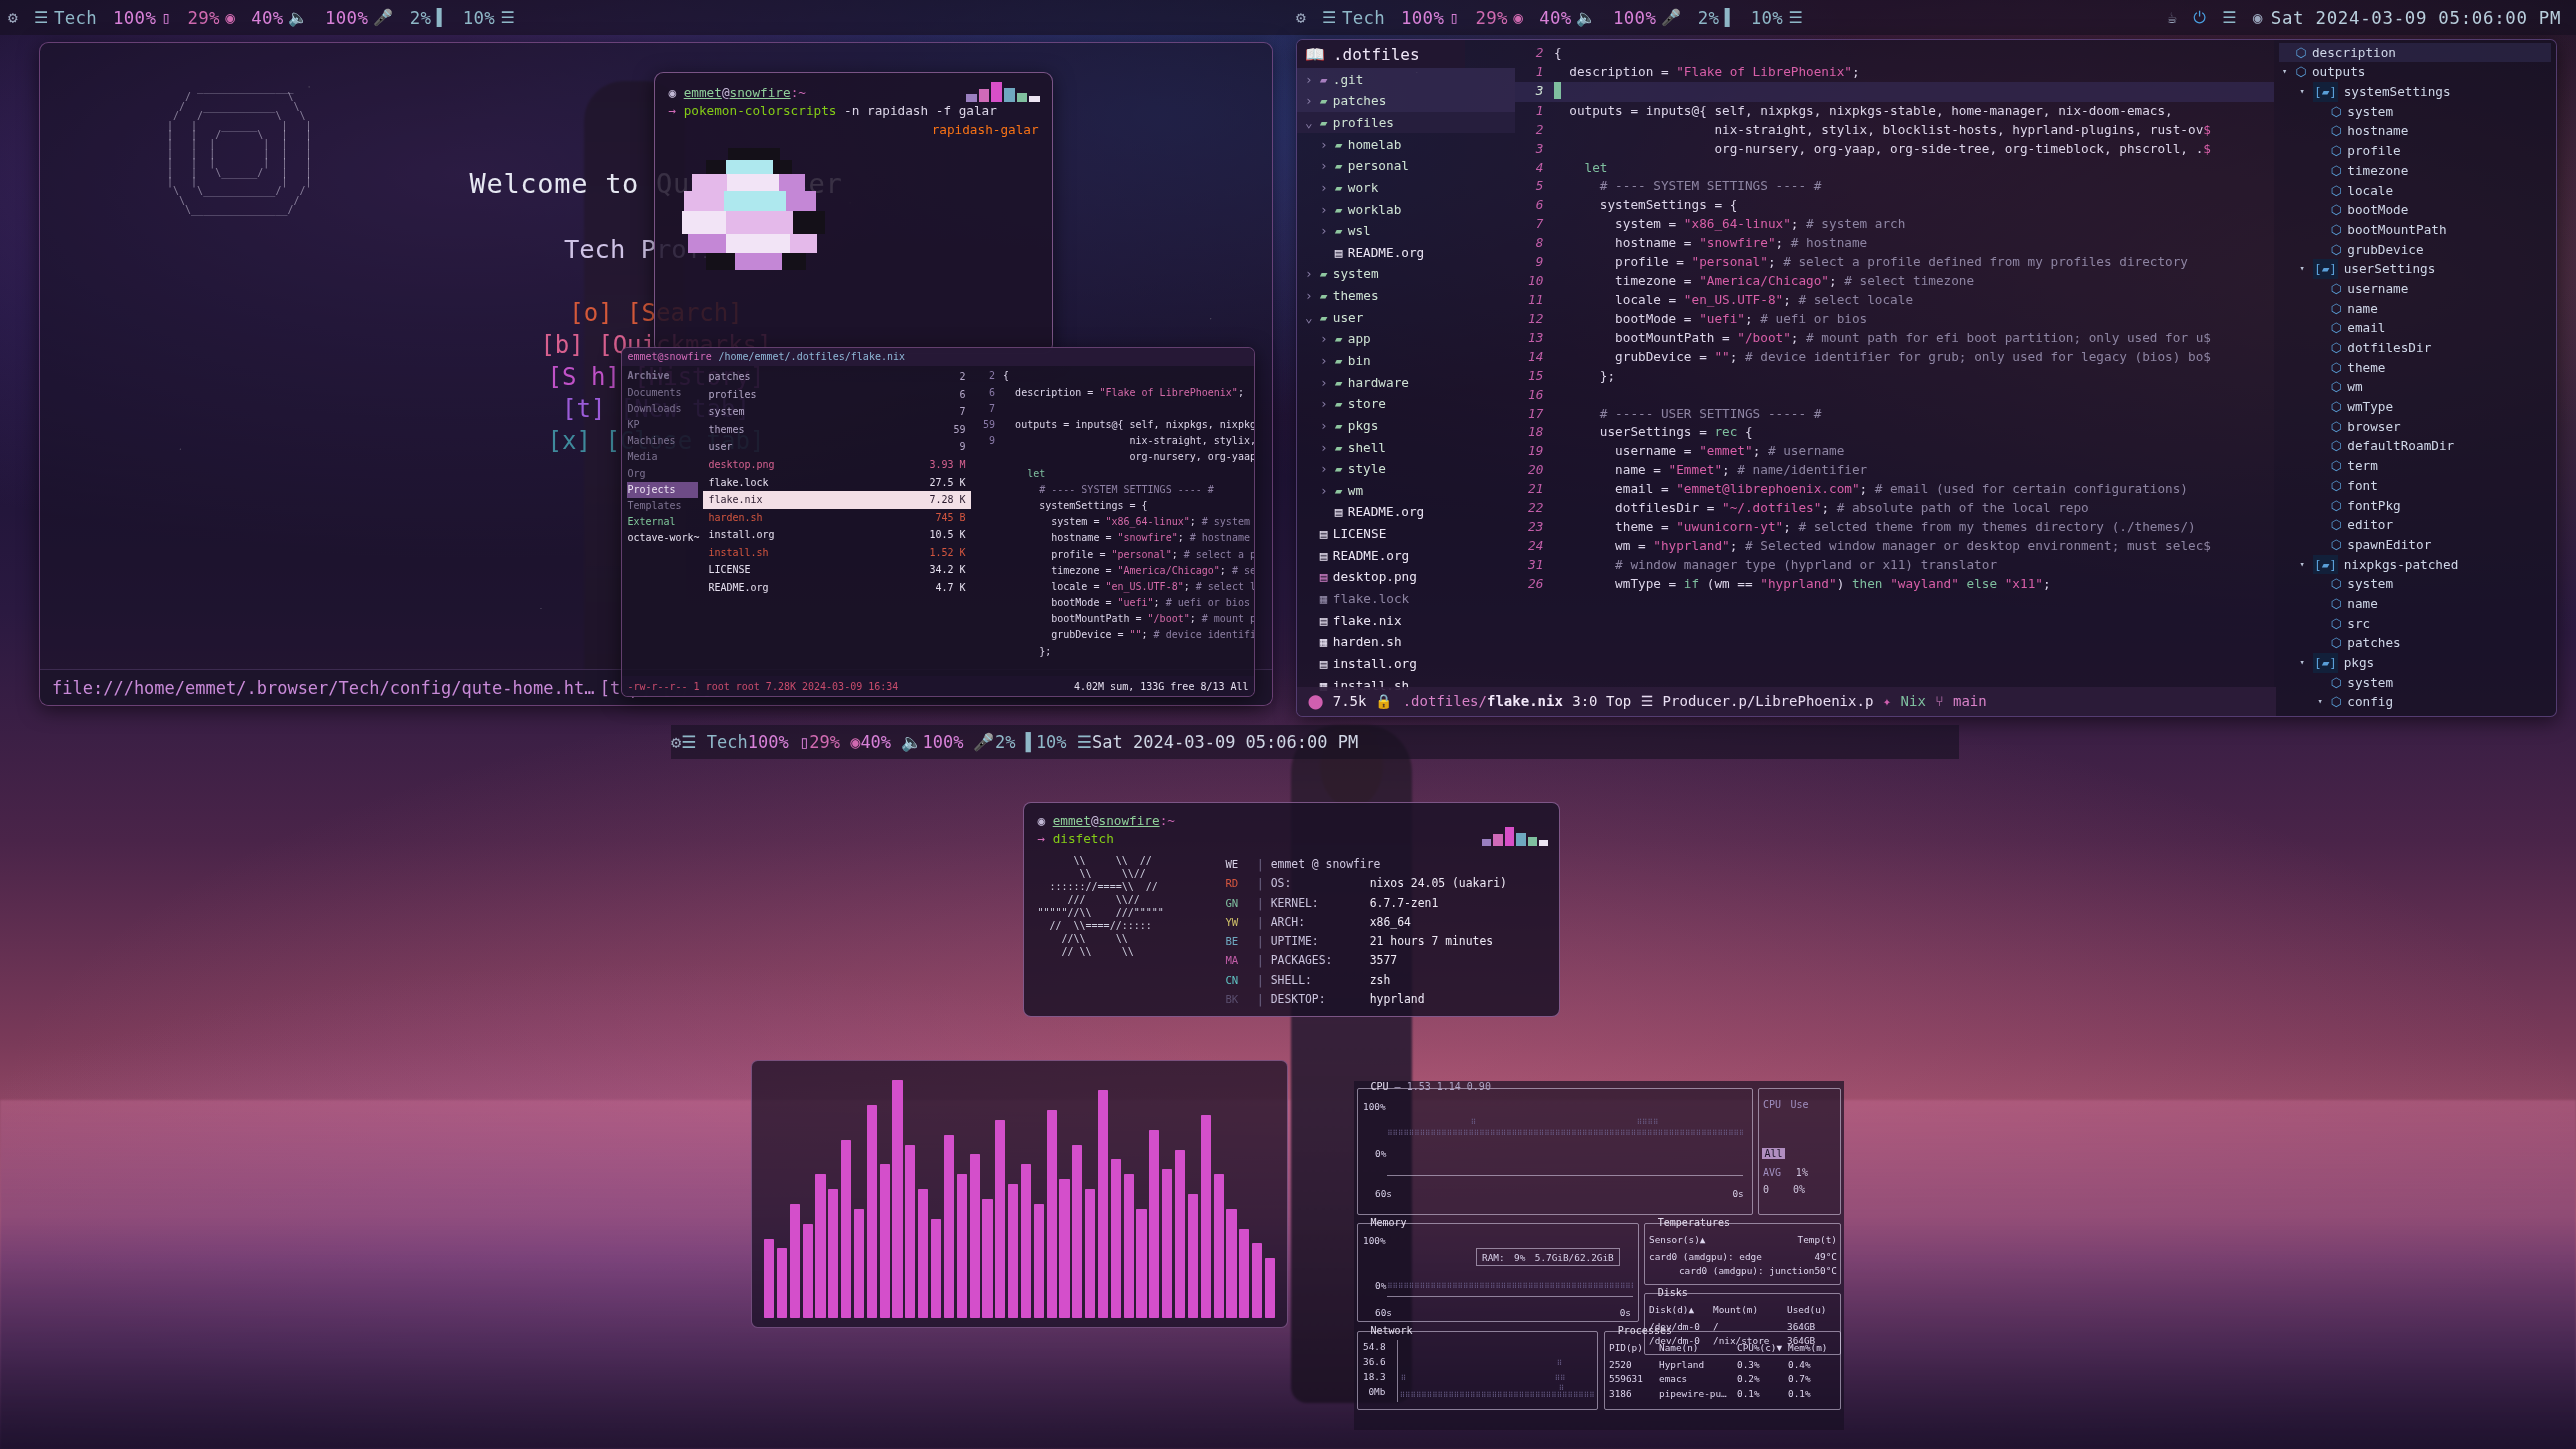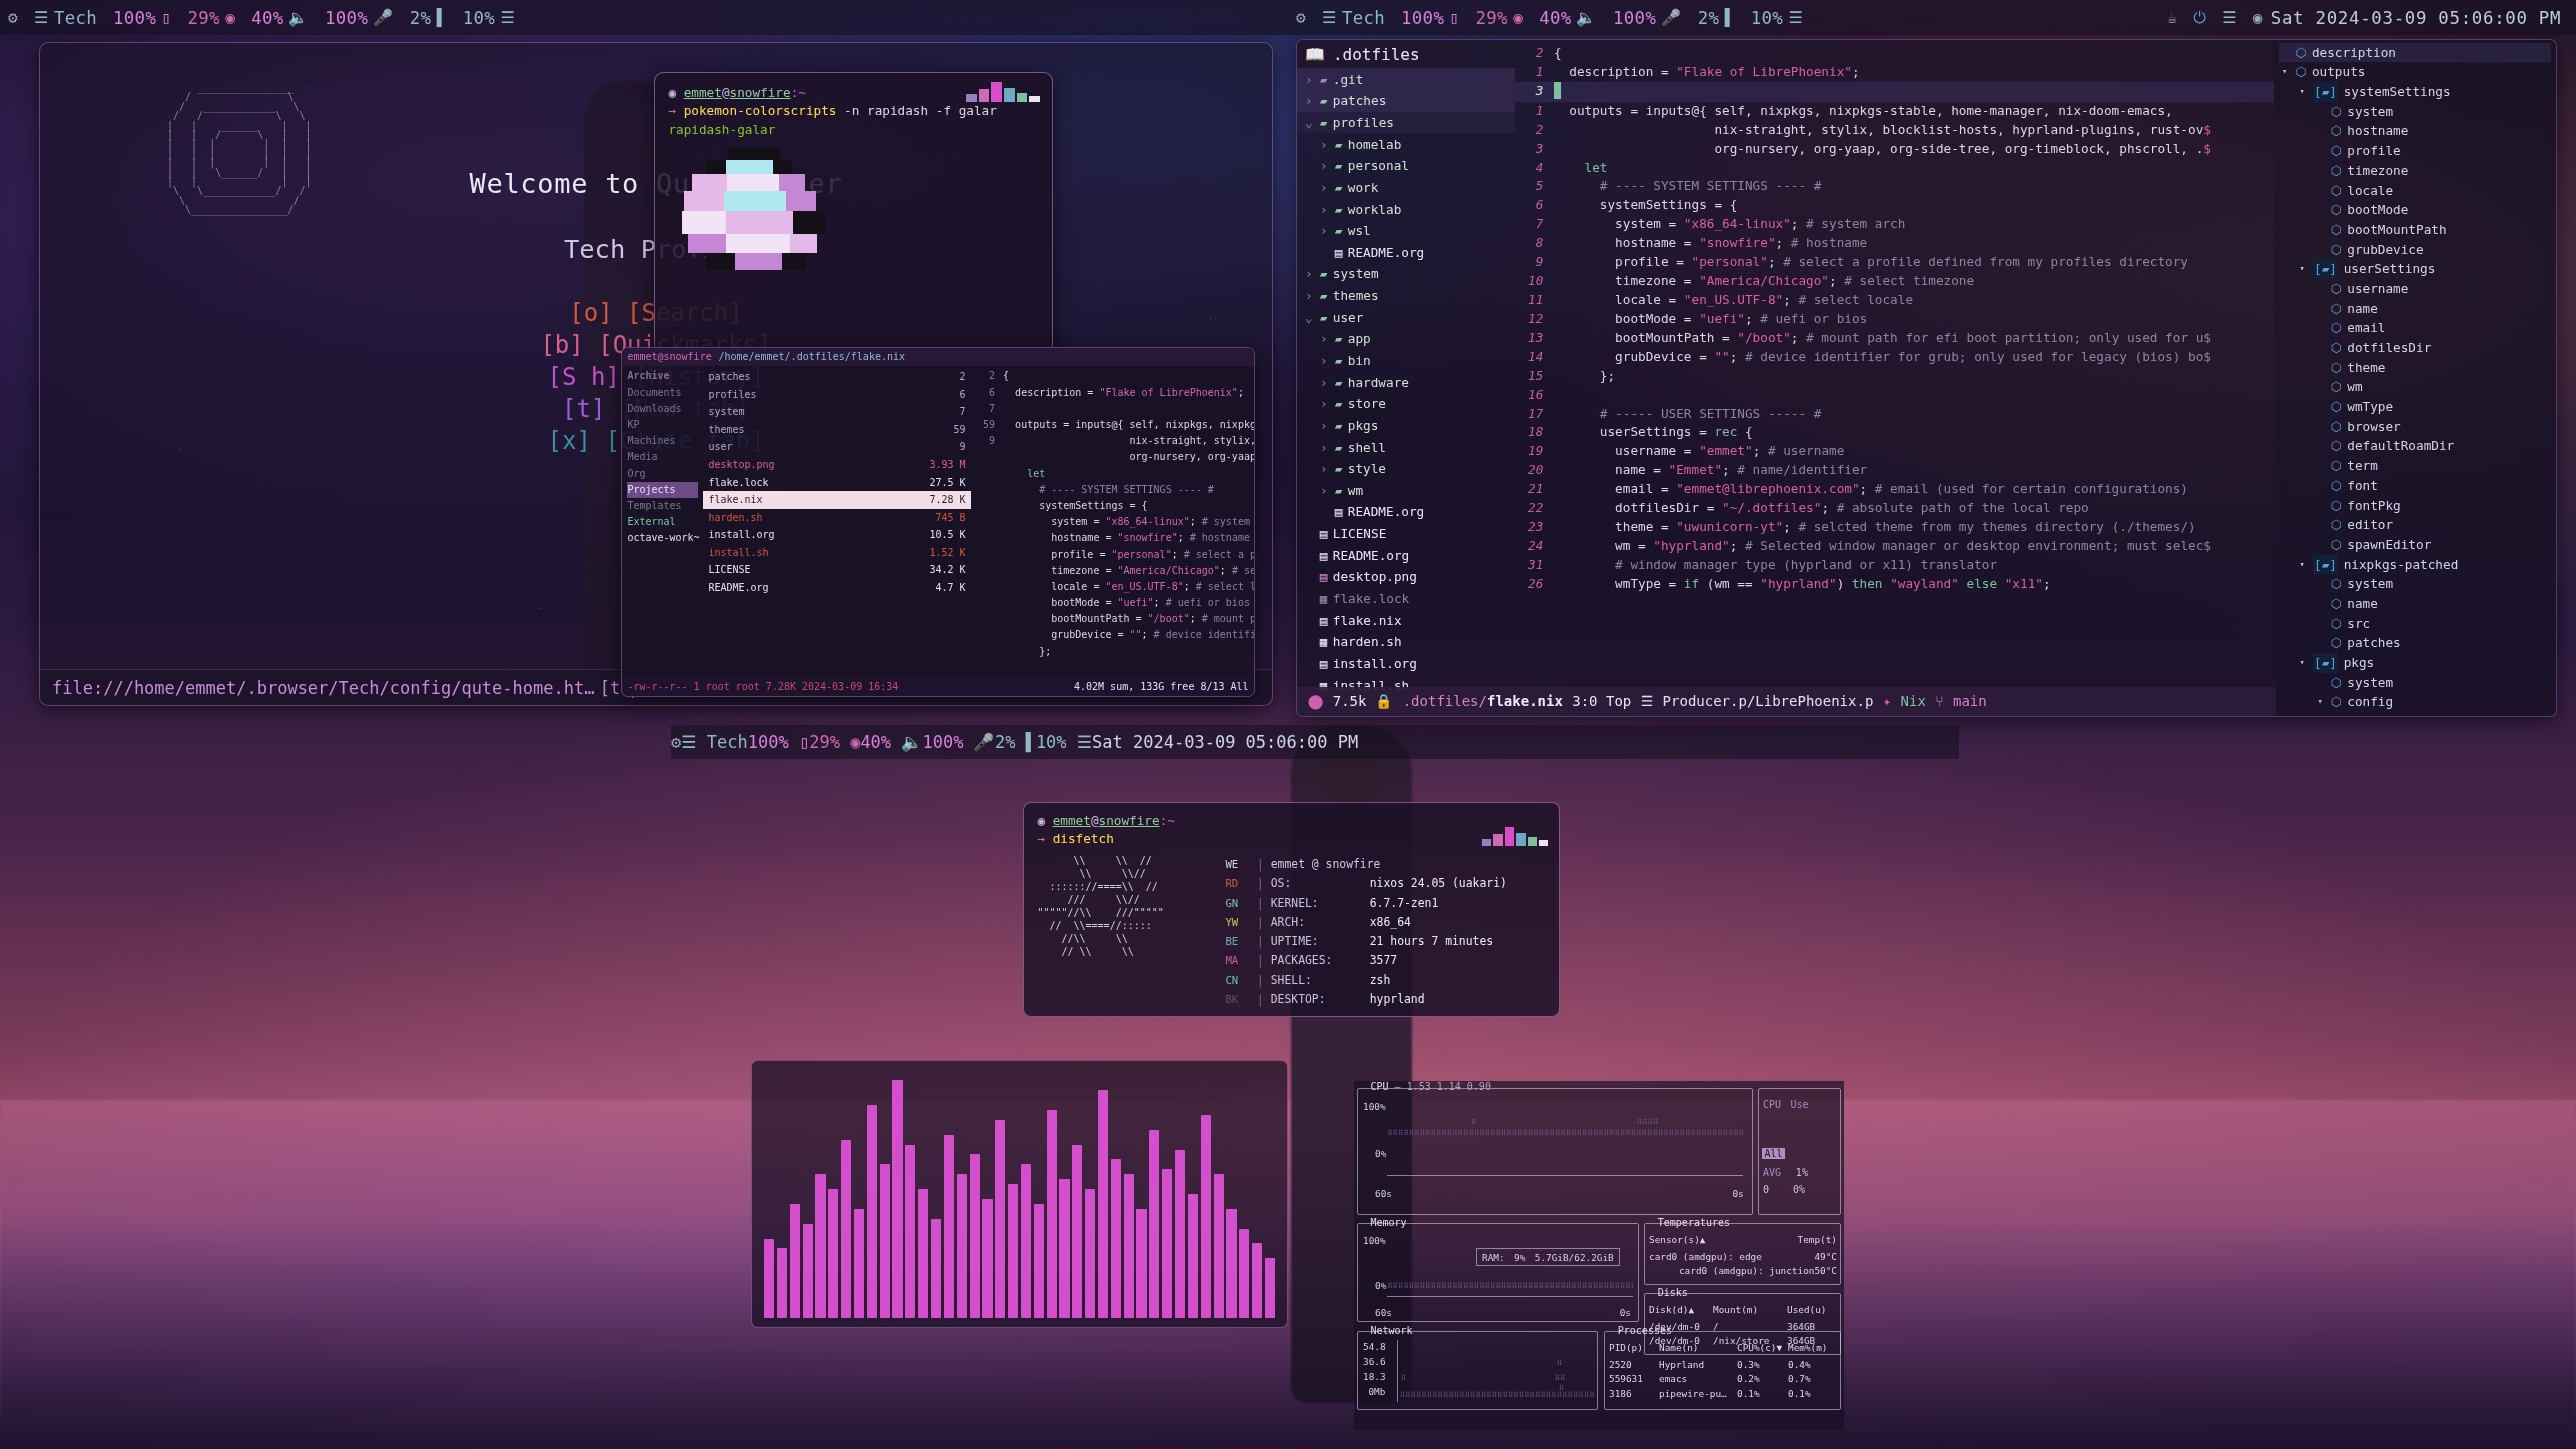--- a/index.html
+++ b/index.html
@@ -121,23 +121,23 @@
     left:654px; top:72px; width:399px; height:282px;
     background: rgba(28,18,40,.86); border:1.3px solid rgba(200,140,210,.55);
     border-radius:9.4px; padding:10.7px 13.4px; color:#e3d9ef; font-size:12.7px; line-height:1.45;
   }
   .prompt-dot { color:#c3b9d6; }
   .uhost-u { color:#8fcf9a; text-decoration:underline; }
   .uhost-at { color:#c7bad8; }
   .uhost-h { color:#8fcf9a; text-decoration:underline; }
   .uhost-p { color:#d16ab8; }
   .arrow   { color:#d16ab8; }
-  .cmd     { color:#fde047; }
+  .cmd     { color:#84cc16; }
   .cmdarg  { color:#dcd6e8; }
-  .outline-txt { color:#84cc16; }
+  .outline-txt { color:#f97316;text-align:right; }
   .pokeart { margin-top:4px; width:100%; height:154px; position:relative; }
   .pk { position:absolute; }
 
   
   #ranger {
     left:621px; top:347px; width:634px; height:350px;
     background: rgba(26,18,38,.90); border:1.3px solid rgba(190,120,200,.45);
     border-radius:6.7px; overflow:hidden; font-size:10px; color:#d7cfe4;
   }
   #ranger .rtitle {

